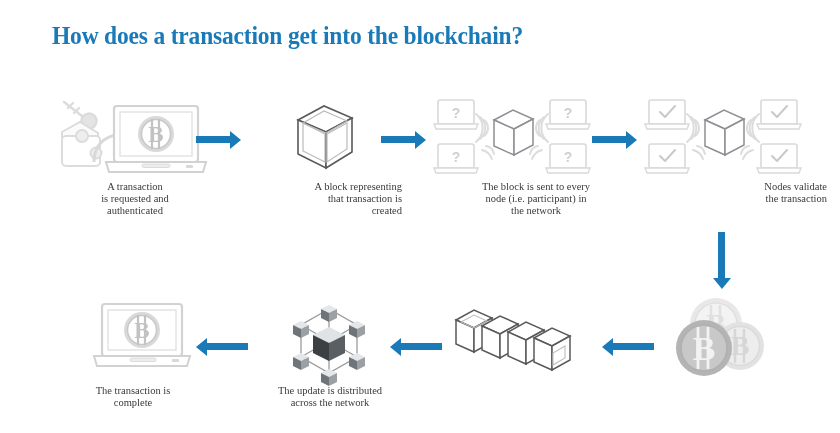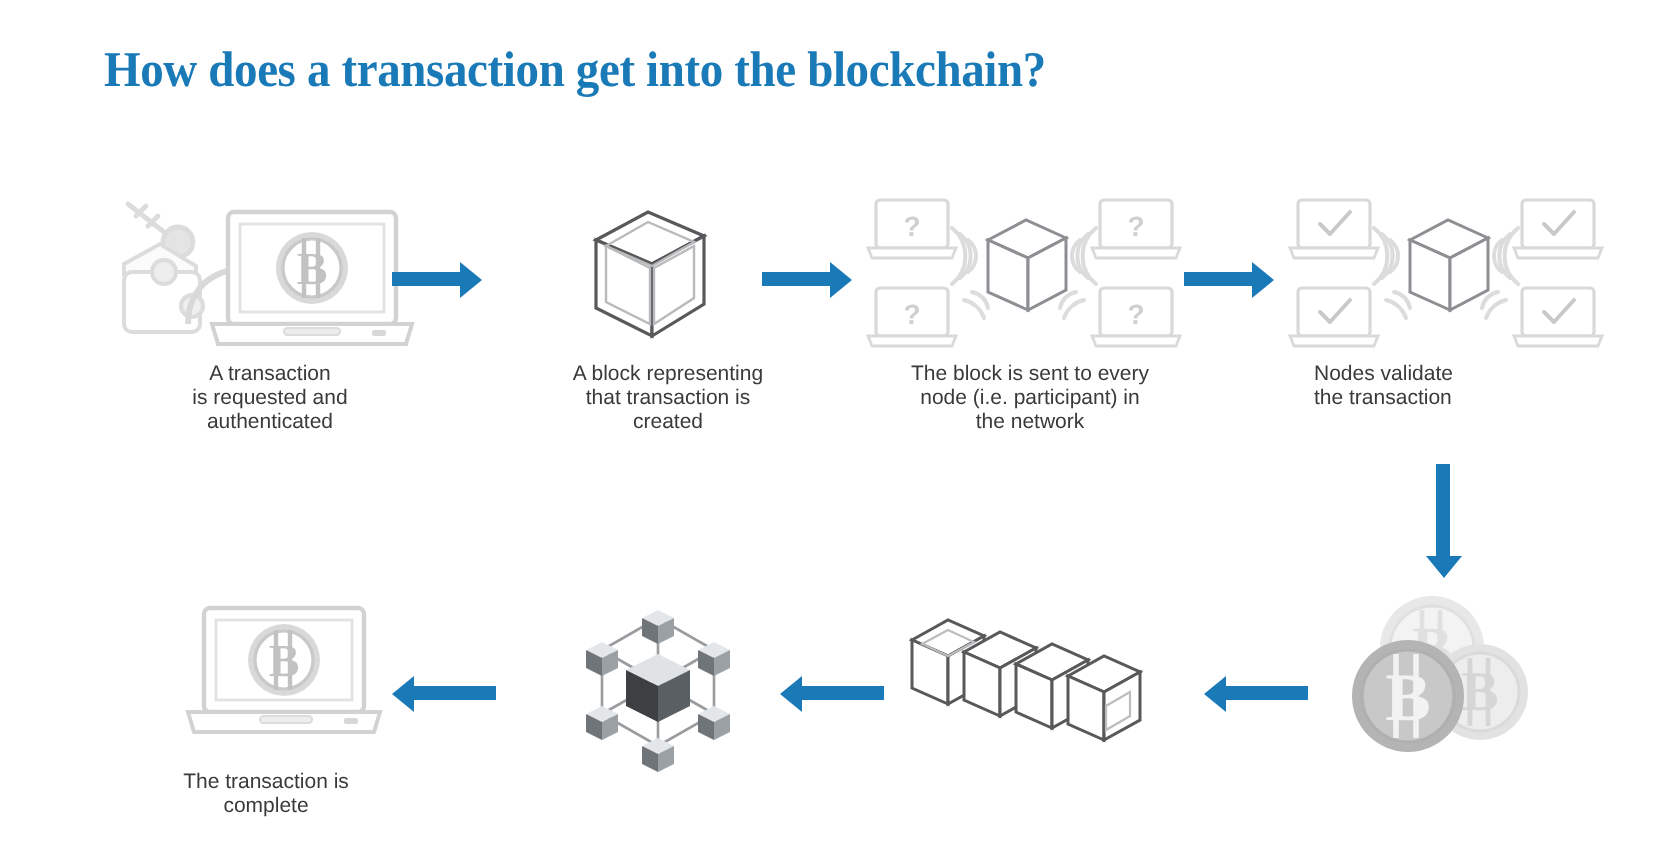--- a/index.html
+++ b/index.html
@@ -20,28 +20,28 @@
     font-size:25px;
     letter-spacing:-0.2px;
     color:#1a7ab8;
     transform:scaleX(0.94);
     transform-origin:left center;
     white-space:nowrap;
   }
   .art{position:absolute;}
   .caption{
     position:absolute;
-    font-family:Liberation Sans, sans-serif;
+    font-family:Liberation Serif, serif;
     font-size:10.5px;
     line-height:12.2px;
     color:#3a3a3a;
     text-align:center;
     white-space:pre-line;
   }
-  .caption.left{text-align:left;}
+  .caption.left{text-align:right;}
 
   
   .arrow{position:absolute;}
   .arrow .shaft{position:absolute;background:#1a7ab8;}
   .arrow .head{position:absolute;width:0;height:0;}
 
   .arrow-r .shaft{height:7px;top:5px;left:0;}
   .arrow-r .head{
     border-top:9px solid transparent;
     border-bottom:9px solid transparent;
@@ -127,21 +127,21 @@
         <path d="M14 22 L14 56 L42 70 L42 34 Z"></path>
         <path d="M42 34 L68 20 L68 54 L42 70 Z"></path>
       </g>
       <g fill="none" stroke="#b9babc" stroke-width="1.2">
         <path d="M19 25 L40 13 L63 23 L42 35 Z"></path>
         <path d="M19 25 L19 53 L41 64 L41 36 Z"></path>
         <path d="M43 36 L63 25 L63 51 L43 64 Z"></path>
       </g>
     </svg>
   </div>
-  <div class="caption" style="left:246px;top:181px;width:176px;">A block representing
+  <div class="caption" style="left:226px;top:181px;width:176px;text-align:right;">A block representing
 that transaction is
 created</div>
 
   <div class="arrow arrow-r" style="left:381px;top:131px;width:46px;height:18px;">
     <div class="shaft" style="width:36px;"></div>
     <div class="head" style="left:34px;"></div>
   </div>
 
   <div class="art" style="left:434px;top:96px;">
     <svg width="158" height="82" viewBox="0 0 158 82" aria-hidden="true">
@@ -183,21 +183,21 @@
         <path d="M108 54 A14 14 0 0 0 98 63"></path>
       </g>
 
       <g fill="#ffffff" stroke="#8d8f92" stroke-width="1.5">
         <path d="M60 24 L79 14 L99 23 L80 33 Z"></path>
         <path d="M60 24 L60 50 L80 59 L80 33 Z"></path>
         <path d="M80 33 L99 23 L99 49 L80 59 Z"></path>
       </g>
     </svg>
   </div>
-  <div class="caption" style="left:425px;top:181px;width:180px;">The block is sent to every
+  <div class="caption" style="left:446px;top:181px;width:180px;">The block is sent to every
 node (i.e. participant) in
 the network</div>
 
   <div class="arrow arrow-r" style="left:592px;top:131px;width:46px;height:18px;">
     <div class="shaft" style="width:36px;"></div>
     <div class="head" style="left:34px;"></div>
   </div>
 
   <div class="art" style="left:645px;top:96px;">
     <svg width="158" height="82" viewBox="0 0 158 82" aria-hidden="true">
@@ -360,20 +360,22 @@
           <path d="M8 12 L16 8 L16 17 L8 21 Z" fill="#9aa0a4"></path>
         </g>
         <g transform="translate(38,70)">
           <path d="M0 8 L8 4 L16 8 L8 12 Z" fill="#e3e7ea"></path>
           <path d="M0 8 L0 17 L8 21 L8 12 Z" fill="#6e7478"></path>
           <path d="M8 12 L16 8 L16 17 L8 21 Z" fill="#9aa0a4"></path>
         </g>
       </g>
     </svg>
   </div>
+  <div class="caption" style="left:242px;top:385px;width:176px;">The update is distributed
+across the network</div>
 
   <div class="arrow arrow-l" style="left:196px;top:338px;width:52px;height:18px;">
     <div class="shaft" style="left:10px;width:42px;"></div>
     <div class="head"></div>
   </div>
 
   <div class="art" style="left:88px;top:300px;">
     <svg width="108" height="72" viewBox="0 0 108 72" aria-hidden="true">
       <g>
         <rect x="14" y="4" width="80" height="52" rx="3" fill="#ffffff" stroke="#d2d2d2" stroke-width="2.2"></rect>

